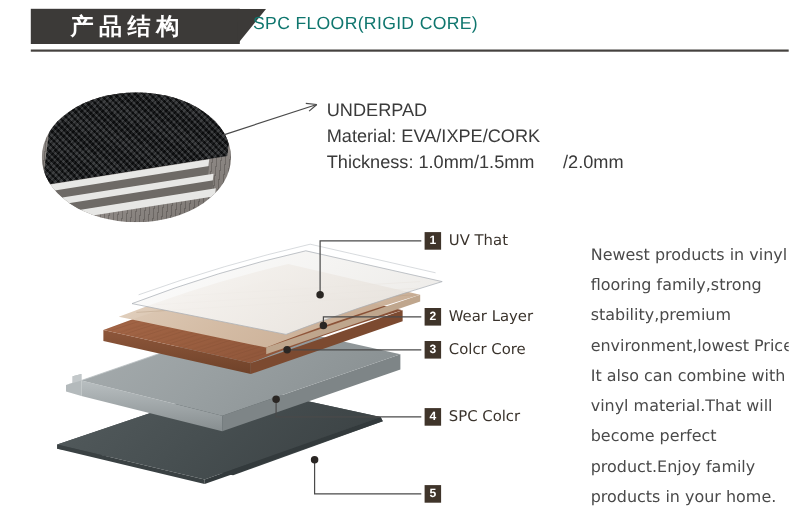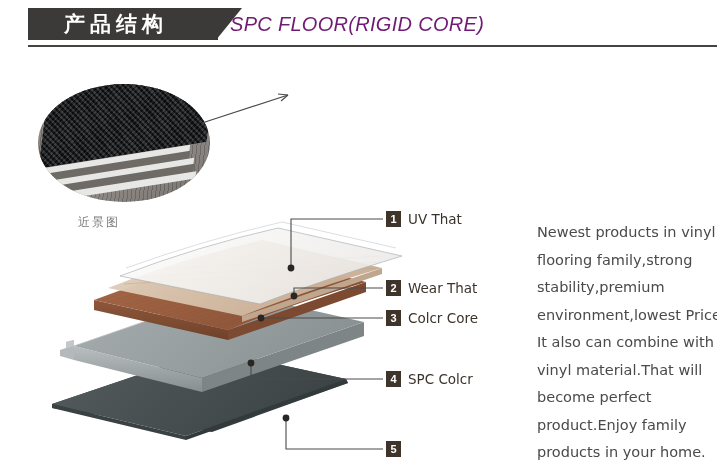--- a/index.html
+++ b/index.html
@@ -52,26 +52,25 @@
     font-weight: bold;
     letter-spacing: 5px;
     white-space: nowrap;
     z-index: 5;
     font-family: "DejaVu Sans", sans-serif;
   }
   .header-en {
     position: absolute;
     left: 214px;
     top: 13px;
-    color: #701a75;
-    font-size: 20px;
+    color: #0f766e;
+    font-size: 16px;
     letter-spacing: 0.3px;
     white-space: nowrap;
     z-index: 4;
-    font-style: italic;
   }
   .header-rule {
     position: absolute;
     left: 12px;
     top: 45px;
     width: 690px;
     height: 2px;
     background: #45423f;
     z-index: 2;
   }
@@ -218,22 +217,26 @@
 
   <div class="photo-wrap">
     <div class="photo-bg"></div>
     <div class="photo-plank-top"></div>
     <div class="photo-edge e1"></div>
     <div class="photo-core c1"></div>
     <div class="photo-edge e2"></div>
     <div class="photo-core c2"></div>
     <div class="photo-edge e3"></div>
   </div>
-  <div class="photo-caption">近景图</div>
-
+
+  <div class="underpad-text">
+    <div>UNDERPAD</div>
+    <div>Material: EVA/IXPE/CORK</div>
+    <div><span>Thickness: 1.0mm/1.5mm</span><span class="sp"></span><span>/2.0mm</span></div>
+  </div>
 
   <svg class="art" viewBox="0 0 717 465">
     <defs>
       <linearGradient id="gUV" x1="0" y1="0" x2="1" y2="0.4">
         <stop offset="0%" stop-color="#fdfdfd"></stop>
         <stop offset="55%" stop-color="#f4f3f1"></stop>
         <stop offset="100%" stop-color="#eceae7"></stop>
       </linearGradient>
       <linearGradient id="gWear" x1="0" y1="0" x2="1" y2="0.3">
         <stop offset="0%" stop-color="#e3d3c2"></stop>
@@ -346,21 +349,21 @@
     </g>
   </svg>
 
   <div class="label" style="left:370px; top:211px;">
     <span class="badge">1</span>
     <span class="label-text">UV That</span>
   </div>
 
   <div class="label" style="left:370px; top:280px;">
     <span class="badge">2</span>
-    <span class="label-text">Wear That</span>
+    <span class="label-text">Wear Layer</span>
   </div>
 
   <div class="label" style="left:370px; top:310px;">
     <span class="badge">3</span>
     <span class="label-text">Colcr Core</span>
   </div>
 
   <div class="label" style="left:370px; top:371px;">
     <span class="badge">4</span>
     <span class="label-text">SPC Colcr</span>

